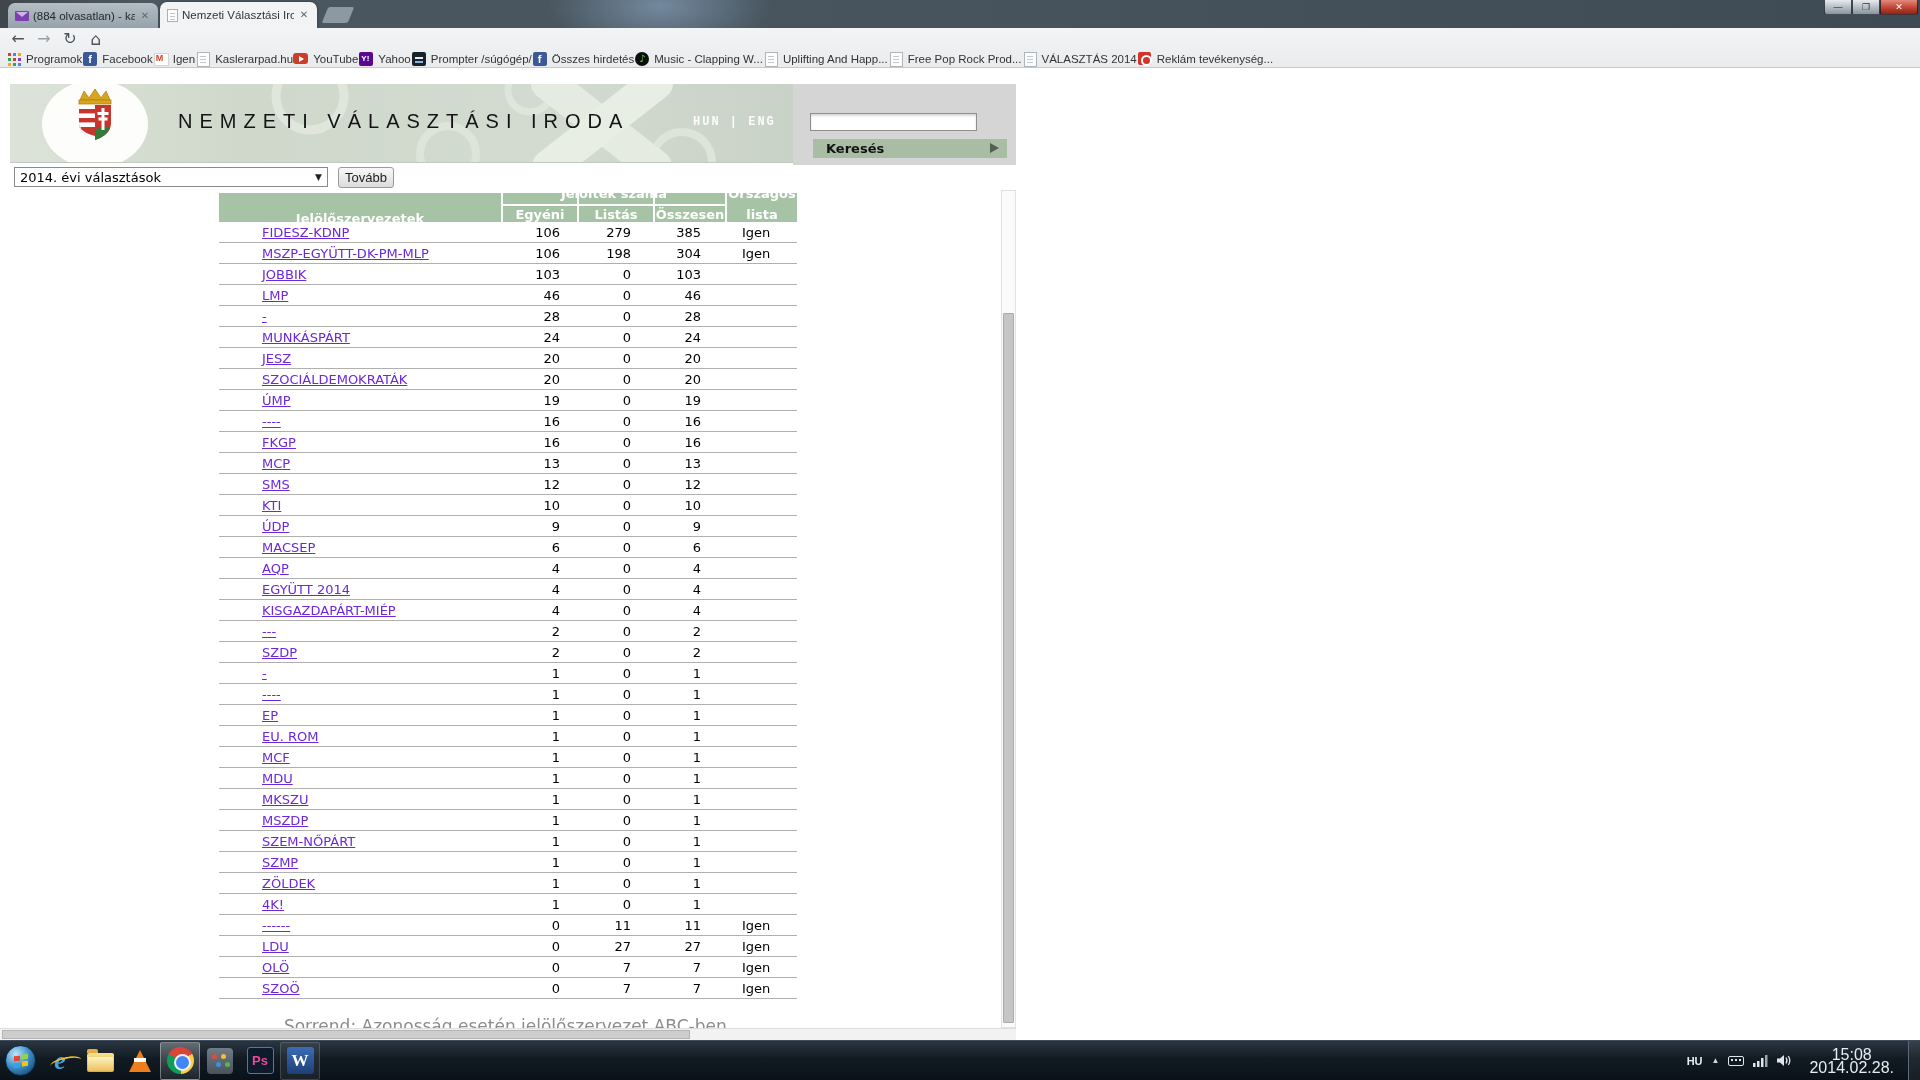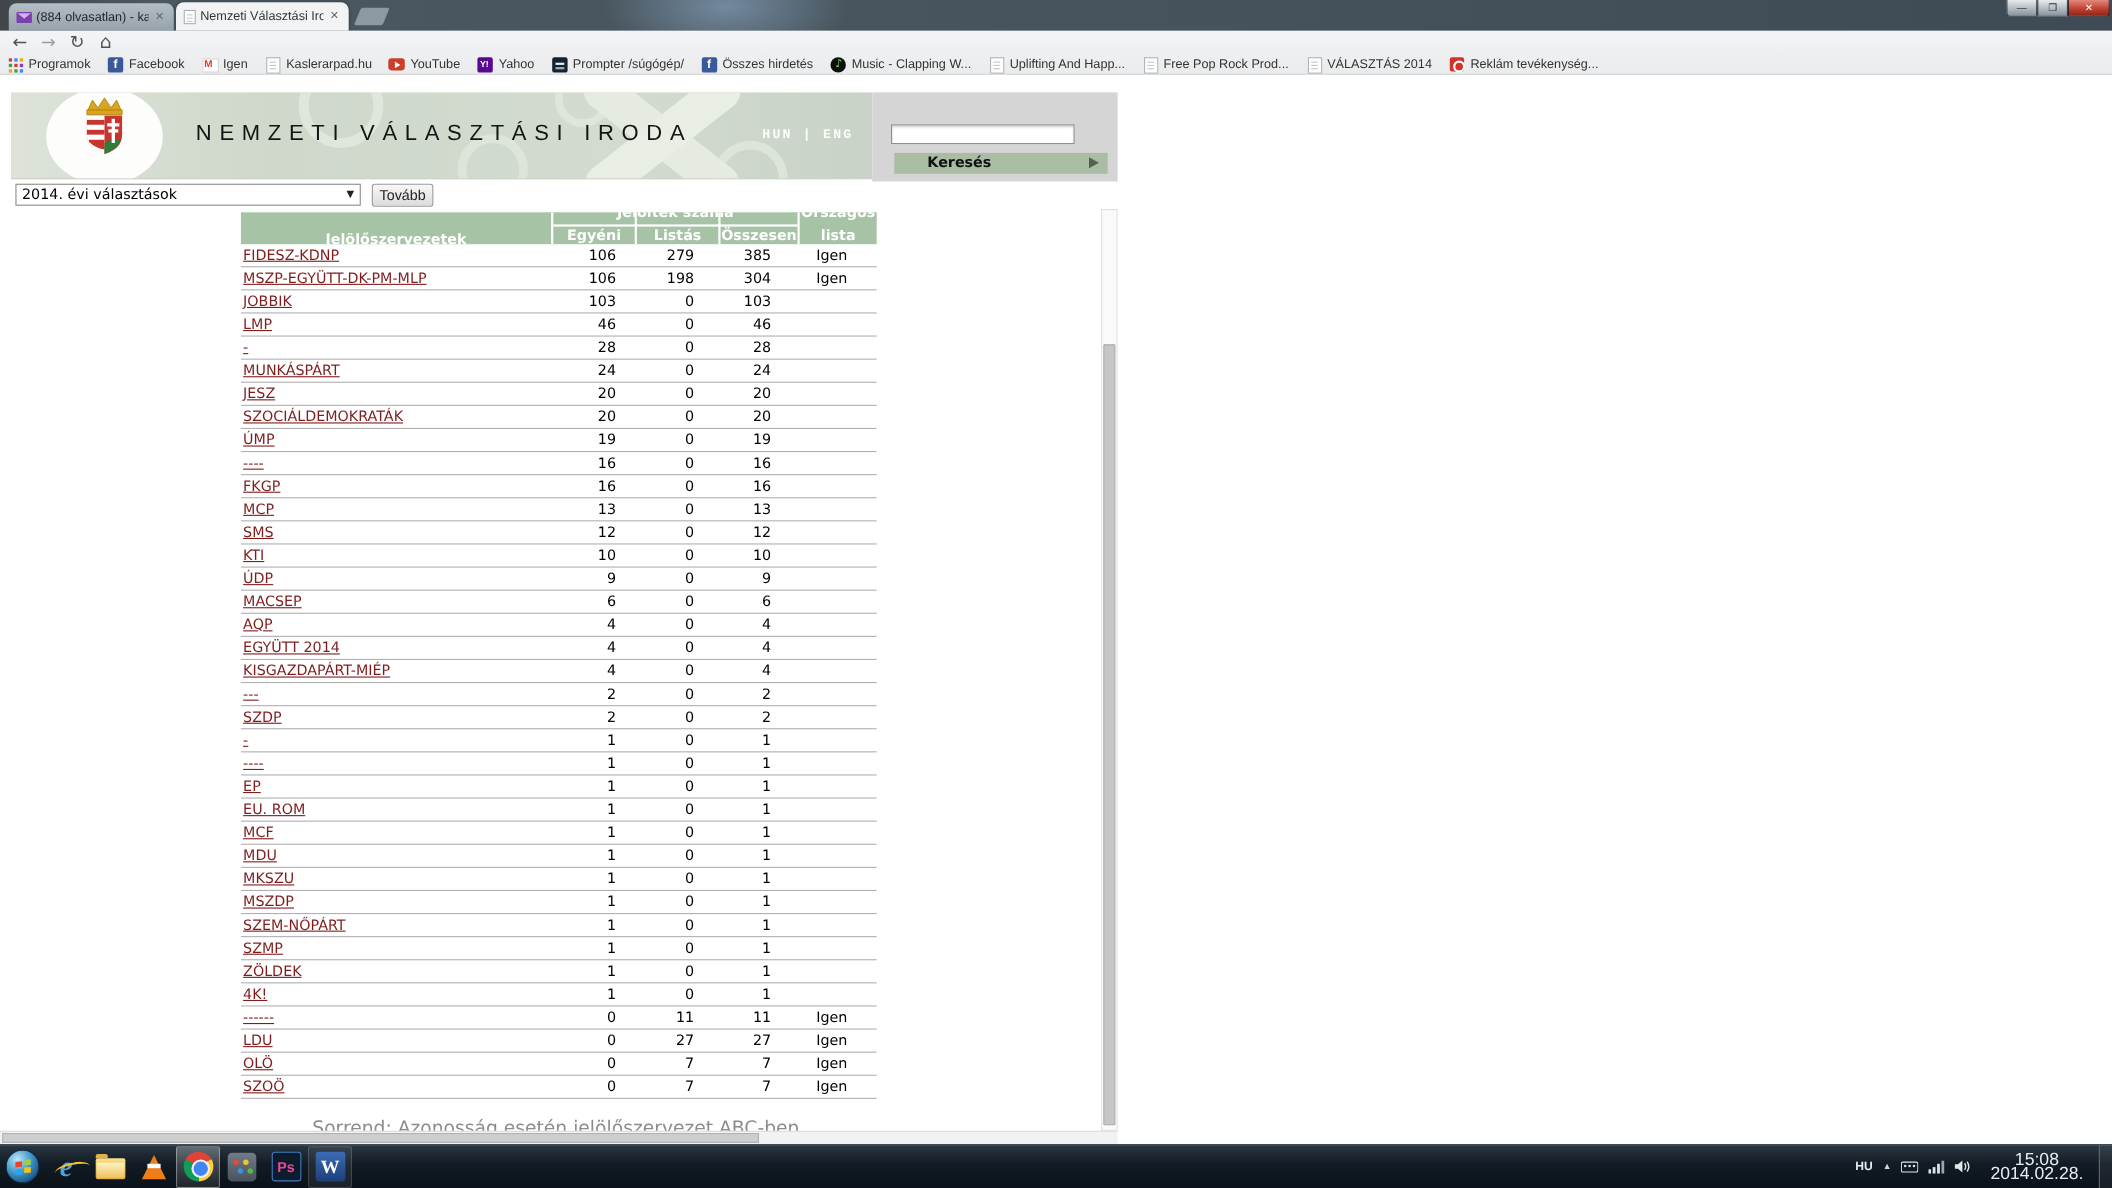--- a/index.html
+++ b/index.html
@@ -43,21 +43,21 @@
   .nb-fwd{left:32px;color:#99a1a8;}
   .nb-reload{left:58px;}
   .nb-home{left:84px;font-size:17px;}
   .omnibox{position:absolute;left:106px;top:3px;width:1776px;height:18px;background:#fff;
       border:1px solid #b9bcbf;border-radius:3px;display:flex;align-items:center;padding:0 6px;}
   .omni-url{font-size:13px;margin-left:7px;white-space:nowrap;}
   .omni-domain{color:#131313;}
   .omni-path{color:#6e6e6e;}
   .omni-star{margin-left:auto;color:#a3a7ab;font-size:14px;font-family:"DejaVu Sans",sans-serif;}
   .bookmarks{position:absolute;left:0;top:21px;width:1920px;height:19px;display:flex;
-      align-items:center;padding-left:6px;gap:15px;overflow:hidden;}
+      align-items:center;padding-left:6px;overflow:hidden;}
   .bm{display:flex;align-items:center;gap:4px;font-size:11.5px;color:#333;white-space:nowrap;flex:none;}
 
   
   .bi{width:16px;height:16px;position:relative;display:inline-block;flex:none;}
   .bi[data-icon="apps"]::before{content:"";position:absolute;left:2px;top:2px;width:3px;height:3px;background:#d93d2a;
      box-shadow:5px 0 #4086f4,10px 0 #f2a713,0 5px #31a753,5px 5px #d93d2a,10px 5px #7b42c9,
                 0 10px #f2a713,5px 10px #31a753,10px 10px #4086f4;}
   .bi[data-icon="fb"]::before{content:"";position:absolute;left:1px;top:1px;width:14px;height:14px;background:#3b5998;border-radius:2px;}
   .bi[data-icon="fb"]::after{content:"f";position:absolute;left:6px;top:1px;color:#fff;font:bold 11px/14px "Liberation Sans",sans-serif;}
   .bi[data-icon="gmail"]::before{content:"";position:absolute;left:1px;top:2px;width:13px;height:11px;background:#fff;border:1px solid #d4d4d4;}
@@ -83,21 +83,21 @@
       border-bottom:1px solid #c2cabf;}
   .banner svg{position:absolute;left:0;top:0;}
   .banner-title{position:absolute;left:168px;top:26px;font-size:20px;letter-spacing:7px;color:#141414;
       font-family:"Liberation Sans",sans-serif;white-space:nowrap;}
   .banner-lang{position:absolute;left:683px;top:31px;font-size:12px;font-weight:bold;letter-spacing:2px;
       color:rgba(255,255,255,.92);font-family:Liberation Mono, monospace;white-space:nowrap;}
   .searchpanel{position:absolute;left:793px;top:16px;width:223px;height:81px;background:#d5d5d5;}
   .searchinput{position:absolute;left:17px;top:29px;width:167px;height:18px;background:#fff;
       border:1px solid #8f8f8f;box-shadow:inset 0 2px 2px rgba(0,0,0,.15);}
   .searchbtn{position:absolute;left:20px;top:55px;width:194px;height:19px;background:#a9bca4;
-      display:flex;align-items:center;font-size:13px;font-weight:bold;color:#111;padding-left:30px;}
+      display:flex;align-items:center;font-size:13px;font-weight:bold;color:#111;padding-left:13px;}
   .searchbtn-arrow{position:absolute;right:8px;top:4px;width:0;height:0;border-left:9px solid #555f52;
       border-top:5px solid transparent;border-bottom:5px solid transparent;}
 
   .yearselect{position:absolute;left:14px;top:99px;width:314px;height:20px;background:#fff;
       border:1px solid #8a8a8a;display:flex;align-items:center;padding:0 5px;font-size:13px;color:#000;}
   .yearselect-arrow{margin-left:auto;font-size:9px;color:#222;font-family:"DejaVu Sans",sans-serif;}
   .nextbtn{position:absolute;left:338px;top:99px;width:56px;height:21px;border:1px solid #9a9a9a;
       border-radius:3px;background:linear-gradient(#f8f8f8,#dcdcdc);display:flex;align-items:center;
       justify-content:center;font-size:13px;color:#222;font-family:"Liberation Sans",sans-serif;}
 
@@ -111,21 +111,21 @@
   .h-org{position:absolute;left:0;top:0;width:282px;height:29px;display:flex;align-items:center;justify-content:center;padding-top:21px;}
   .h-group{position:absolute;left:284px;top:-7px;width:222px;text-align:center;}
   .h-col{position:absolute;top:13px;height:16px;display:flex;align-items:center;justify-content:center;}
   .h-egyeni{left:284px;width:74px;} .h-listas{left:360px;width:74px;} .h-ossz{left:436px;width:70px;}
   .h-orsz1{position:absolute;left:508px;top:-7px;width:70px;text-align:center;}
   .h-orsz2{left:508px;width:70px;}
 
   .tbody{position:absolute;left:219px;top:154px;width:578px;font-size:13px;color:#000;}
   .trow{display:grid;grid-template-columns:282px 76px 76px 72px 72px;height:21px;
       border-bottom:1px solid #b0b0b0;align-items:center;}
-  .c-name span{color:#7f1d1d;text-decoration:underline;padding-left:2px;white-space:nowrap;}
+  .c-name span{color:#6d28d9;text-decoration:underline;padding-left:2px;white-space:nowrap;margin-left:41px;}
   .c-num{text-align:right;}
   .c2{padding-right:17px;} .c3{padding-right:22px;} .c4{padding-right:24px;}
   .c5{padding-left:17px;}
   .tfoot{position:absolute;left:219px;top:948px;width:578px;text-align:center;font-size:17px;color:#8c8c8c;}
 
   
   .vscroll{position:absolute;left:1001px;top:122px;width:15px;height:838px;background:#fafafa;
       border:1px solid #e2e2e2;}
   .vthumb{position:absolute;left:1px;top:122px;width:11px;height:710px;background:#c6c6c6;
       border:1px solid #aaa;border-radius:1px;}

